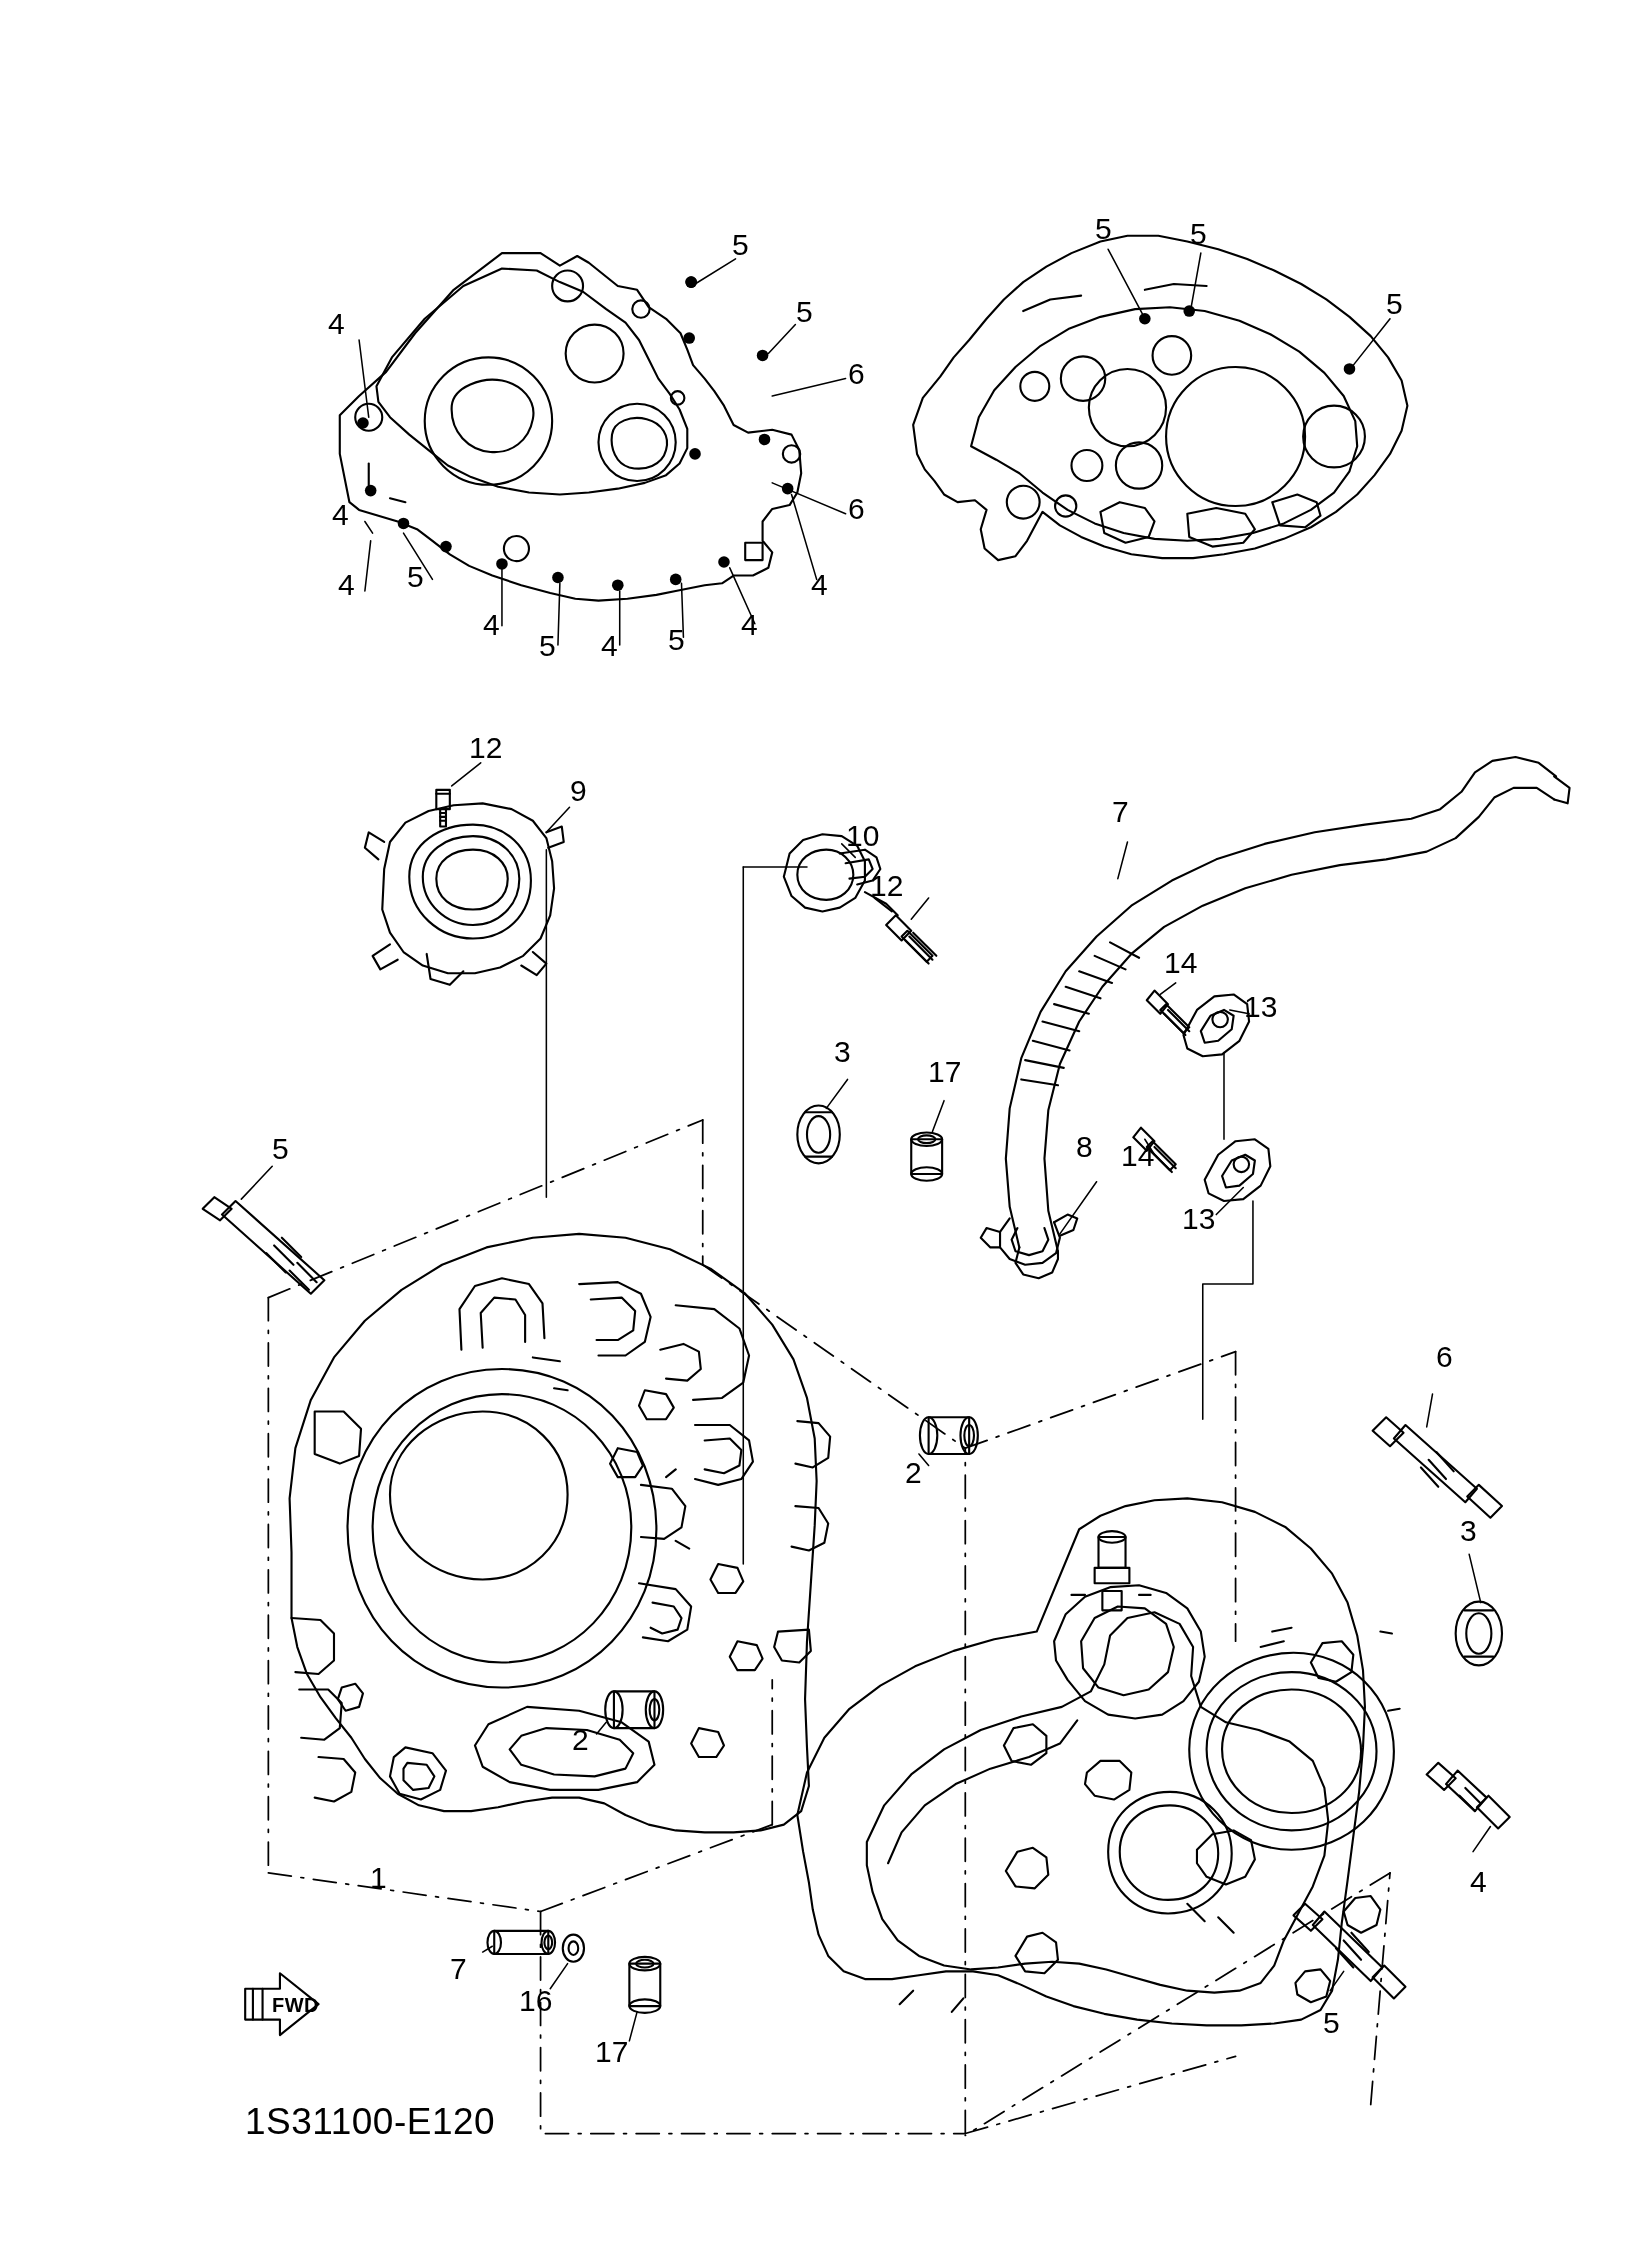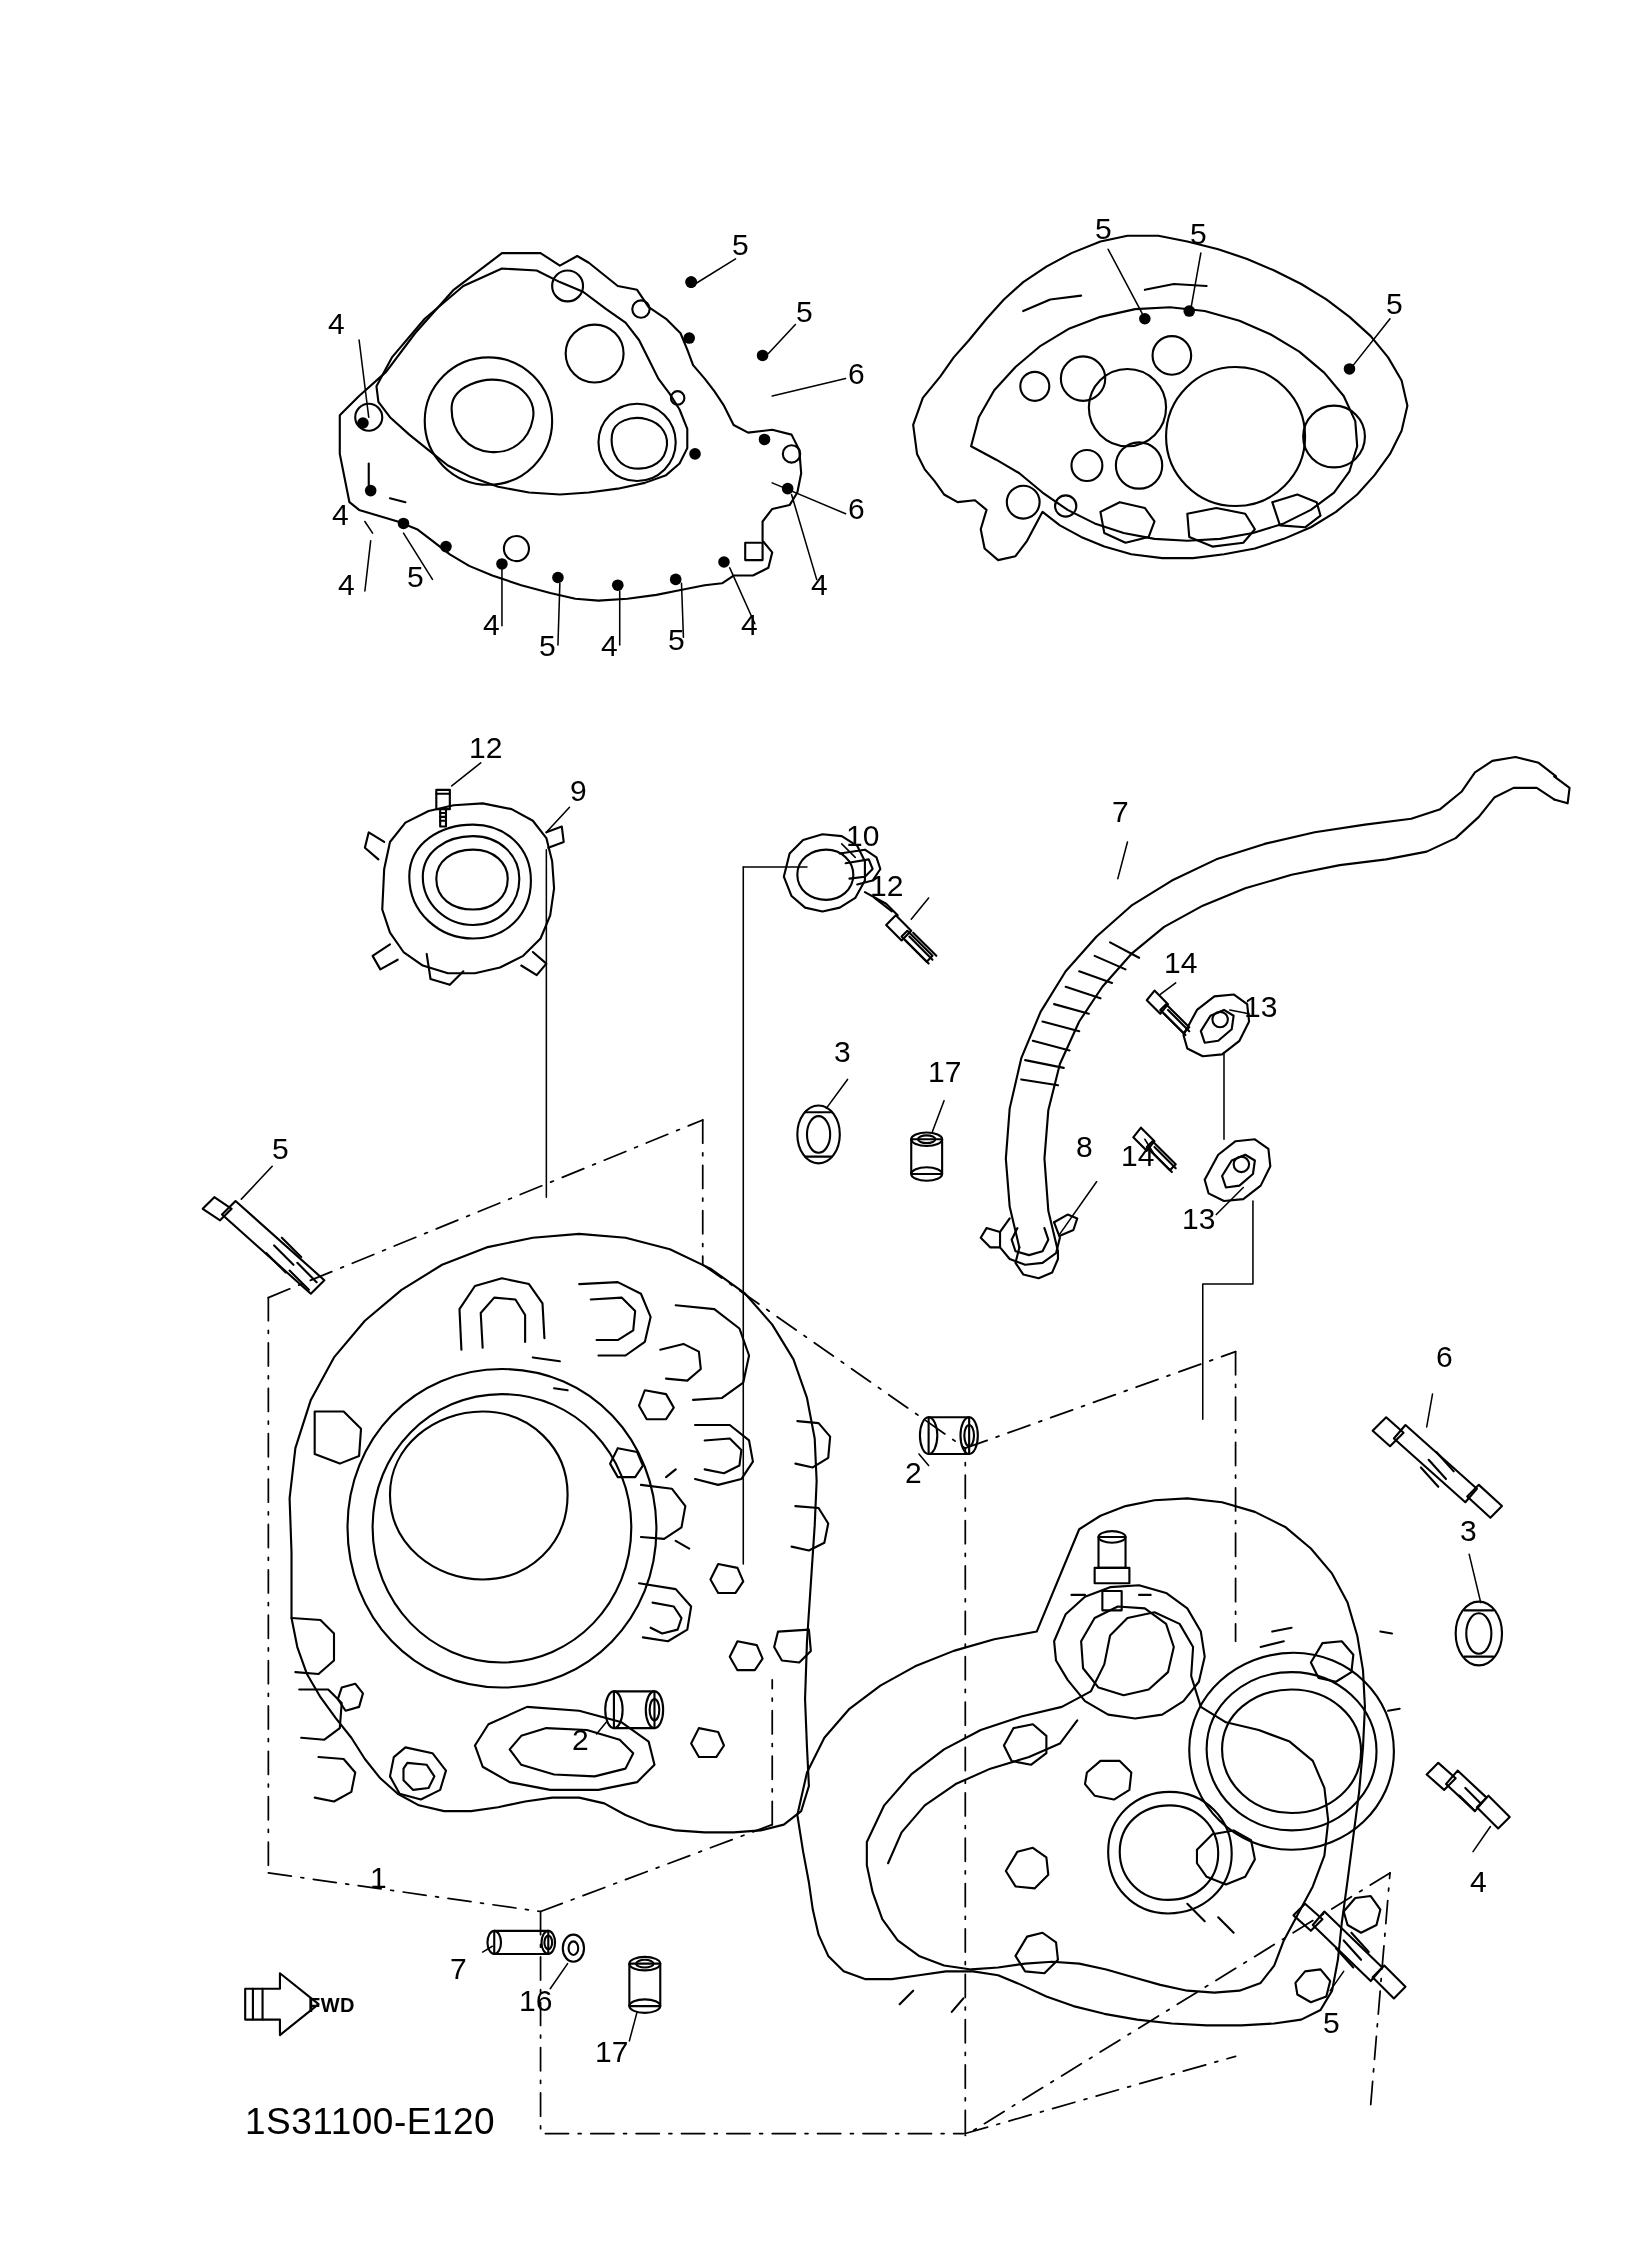--- a/index.html
+++ b/index.html
@@ -44,21 +44,20 @@
     letter-spacing: 0.5px;
     white-space: nowrap;
   }
   .fwd-label {
     position: absolute;
     font-family: "Liberation Sans", sans-serif;
     font-size: 20px;
     font-weight: bold;
     color: #000000;
     letter-spacing: 0.5px;
-    margin-left: 36px;
   }
 </style>
 </head>
 <body>
 
 <div id="diagram-root">
 
   <svg class="art" viewBox="0 0 1700 2347" xmlns="http://www.w3.org/2000/svg">
     <g fill="none" stroke="#000000" stroke-width="2.2" stroke-linejoin="round" stroke-linecap="round">
 

